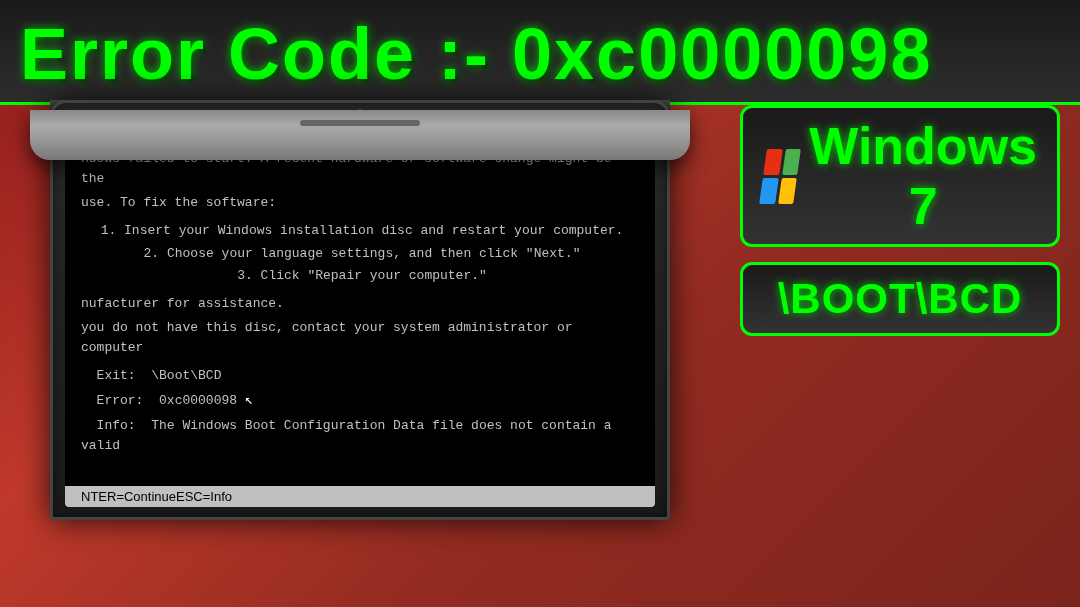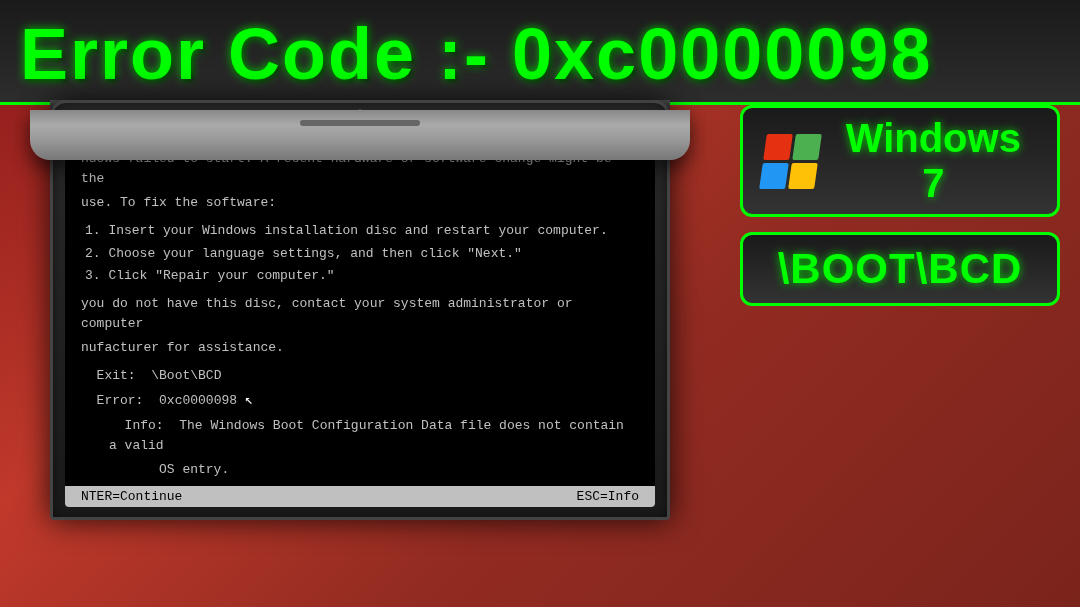--- a/index.html
+++ b/index.html
@@ -79,21 +79,21 @@
       transform: skewX(-8deg);
     }
 
     .win-quad { border-radius: 2px; }
     .win-red { background: #e63012; }
     .win-green { background: #4caf50; }
     .win-blue { background: #2196f3; }
     .win-yellow { background: #ffc107; }
 
     .windows-text {
-      font-size: 40px;
+      font-size: 52px;
       font-weight: 900;
       color: #00ff00;
       text-shadow: 0 0 8px #00cc00;
       font-family: Arial Black, Arial, sans-serif;
     }
 
     .badge-bcd {
       font-size: 42px;
       font-weight: 900;
       color: #00ff00;
@@ -162,51 +162,50 @@
       margin-bottom: 4px;
     }
 
     .boot-steps {
       margin: 8px 0;
       padding-left: 4px;
     }
 
     .boot-steps p {
       margin-bottom: 2px;
+      text-align: center;
     }
 
     .boot-info-section {
       margin-top: 8px;
     }
 
     .boot-file {
       margin-bottom: 4px;
     }
 
     .boot-status {
       margin-bottom: 4px;
     }
 
     .boot-info {
       margin-top: 4px;
-      margin-left: 28px;
     }
 
     .boot-footer {
       position: absolute;
       bottom: 0;
       left: 0;
       right: 0;
       background: #c0c0c0;
       color: #000;
       display: flex;
-      justify-content: space-between;
       padding: 3px 16px;
       font-size: 13px;
-      font-family: Liberation Mono, monospace;
+      font-family: Liberation Sans, sans-serif;
     }
 
     .laptop-hinge {
       width: 620px;
       margin: 0 auto;
       height: 10px;
       background: linear-gradient(180deg, #555 0%, #333 100%);
       border-radius: 0 0 2px 2px;
       margin-left: 20px;
     }
@@ -282,39 +281,36 @@
       <div class="boot-screen">
         <div class="boot-title-bar">Windows Boot Manager</div>
         <div class="boot-content">
           <p>ndows failed to start. A recent hardware or software change might be the</p>
           <p>use. To fix the software:</p>
           <div class="boot-steps">
             <p>1. Insert your Windows installation disc and restart your computer.</p>
             <p>2. Choose your language settings, and then click "Next."</p>
             <p>3. Click "Repair your computer."</p>
           </div>
+          <p>nufacturer for assistance.</p>
           <p> you do not have this disc, contact your system administrator or computer</p>
-          <p>nufacturer for assistance.</p>
           <div class="boot-info-section">
             <p class="boot-file">
               &nbsp;&nbsp;<span>Exit:</span>
               &nbsp;<span>\Boot\BCD</span>
             </p>
             <p class="boot-status">
               &nbsp;&nbsp;<span>Error:</span>
               &nbsp;<span>0xc0000098</span>
               <span class="cursor-arrow">↖</span>
             </p>
             <p class="boot-info">
               &nbsp;&nbsp;<span>Info:</span>
               &nbsp;<span>The Windows Boot Configuration Data file does not contain a valid</span>
             </p>
-            <p>
-              &nbsp;&nbsp;&nbsp;&nbsp;&nbsp;&nbsp;&nbsp;&nbsp;&nbsp;&nbsp;<span>OS entry.</span>
-            </p>
           </div>
         </div>
         <div class="boot-footer">
           <span>NTER=Continue</span>
           <span>ESC=Info</span>
         </div>
       </div>
     </div>
   </div>
 

